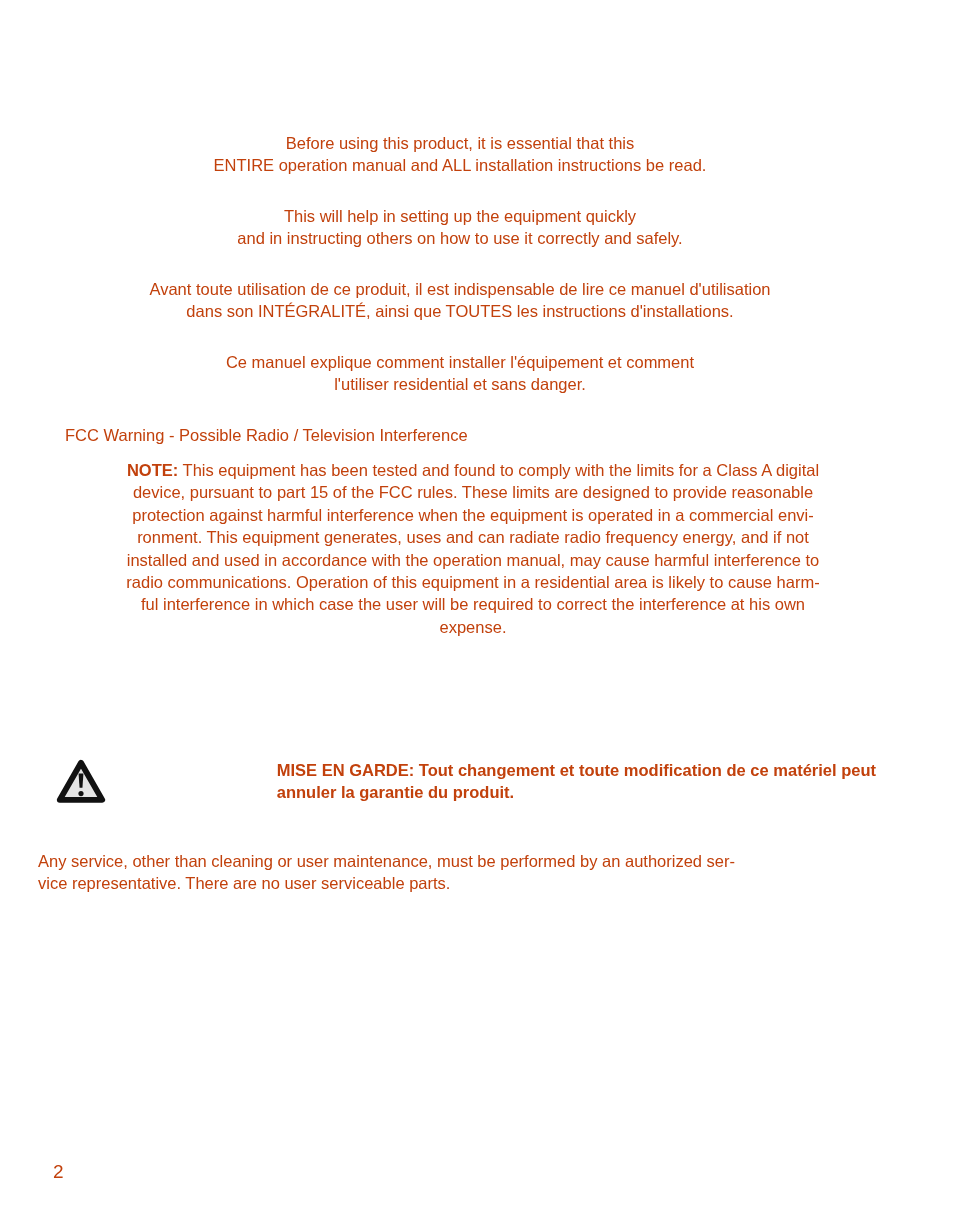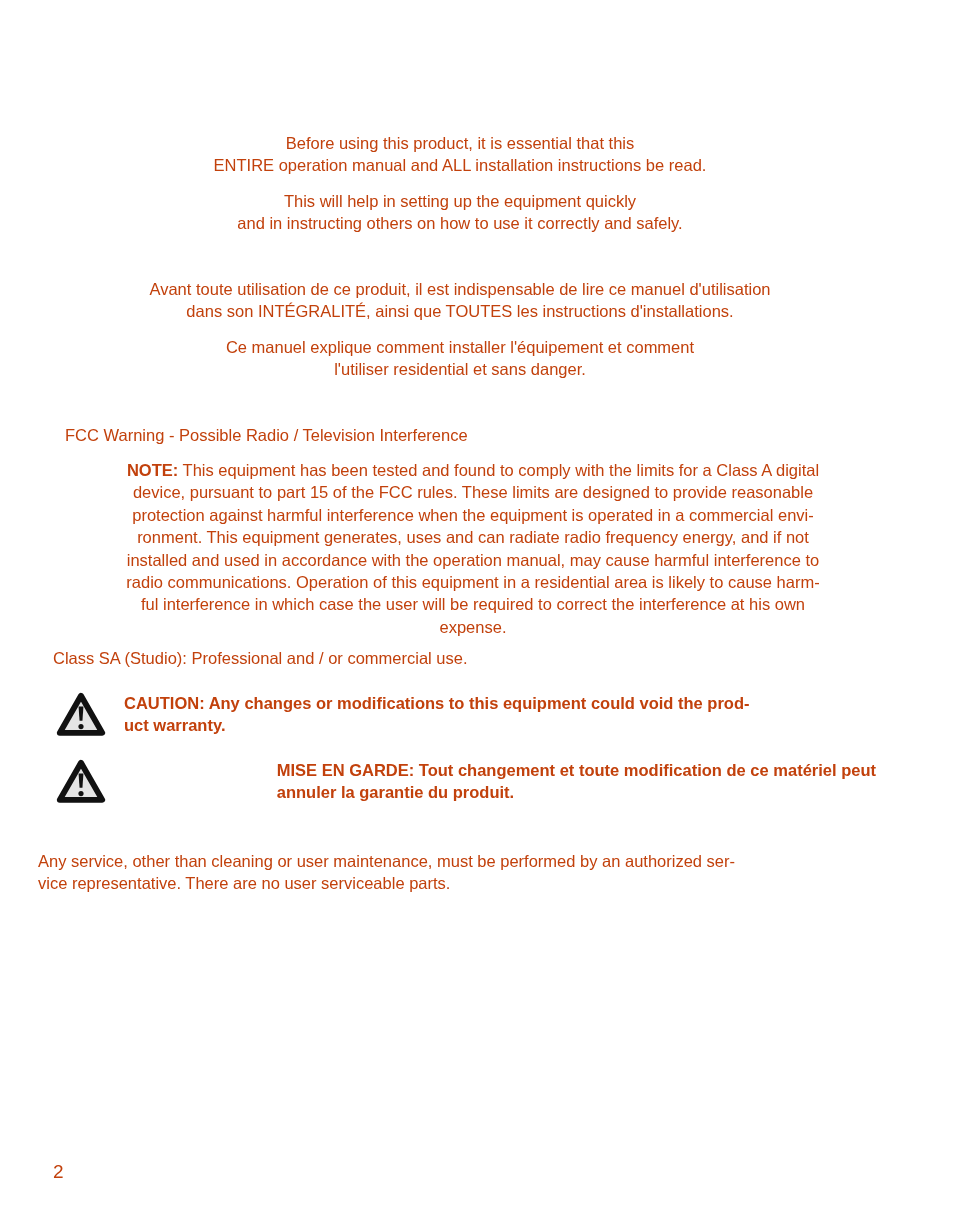--- a/index.html
+++ b/index.html
@@ -20,21 +20,21 @@
   }
   .abs { position: absolute; }
   .lines { white-space: pre-line; }
   p { margin: 0; }
 
   .centered-block {
     left: 53px;
     width: 814px;
     text-align: center;
   }
-  .centered-block p + p { margin-top: 13px; }
+  .centered-block p + p { margin-top: 28px; }
 
   .notice-en { top: 132px; }
   .notice-fr { top: 278px; }
 
   .fcc-heading { top: 424px; left: 65px; }
 
   .note-para { top: 459px; left: 53px; width: 840px; text-align: center; }
 
   .class-line { top: 647px; left: 53px; }
 
@@ -85,31 +85,21 @@
 
   <p class="abs note-para"><strong>NOTE:</strong> <span class="lines">This equipment has been tested and found to comply with the limits for a Class A digital
 device, pursuant to part 15 of the FCC rules. These limits are designed to provide reasonable
 protection against harmful interference when the equipment is operated in a commercial envi-
 ronment. This equipment generates, uses and can radiate radio frequency energy, and if not
 installed and used in accordance with the operation manual, may cause harmful interference to
 radio communications. Operation of this equipment in a residential area is likely to cause harm-
 ful interference in which case the user will be required to correct the interference at his own
 expense.</span></p>
 
-  <p class="abs class-line">Class SA (Studio): Professional and / or commercial use.</p>
 
-  <div class="abs caution-row caution-en">
-    <svg class="warning-icon" width="50" height="45" viewBox="0 0 60 54" aria-hidden="true">
-      <path d="M30 4.5 L55.5 49 H4.5 Z" fill="#e4e4e4" stroke="#111111" stroke-width="7" stroke-linejoin="round"></path>
-      <path d="M27.1 17.5 h5.8 l-1.15 17 h-3.5 Z" fill="#111111"></path>
-      <circle cx="30" cy="41.5" r="3.1" fill="#111111"></circle>
-    </svg>
-    <p class="lines caution-text">CAUTION: Any changes or modifications to this equipment could void the prod-
-uct warranty.</p>
-  </div>
 
   <div class="abs caution-row caution-fr">
     <svg class="warning-icon" width="50" height="45" viewBox="0 0 60 54" aria-hidden="true">
       <path d="M30 4.5 L55.5 49 H4.5 Z" fill="#e4e4e4" stroke="#111111" stroke-width="7" stroke-linejoin="round"></path>
       <path d="M27.1 17.5 h5.8 l-1.15 17 h-3.5 Z" fill="#111111"></path>
       <circle cx="30" cy="41.5" r="3.1" fill="#111111"></circle>
     </svg>
     <p class="lines caution-text">MISE EN GARDE: Tout changement et toute modification de ce matériel peut
 annuler la garantie du produit.</p>
   </div>

